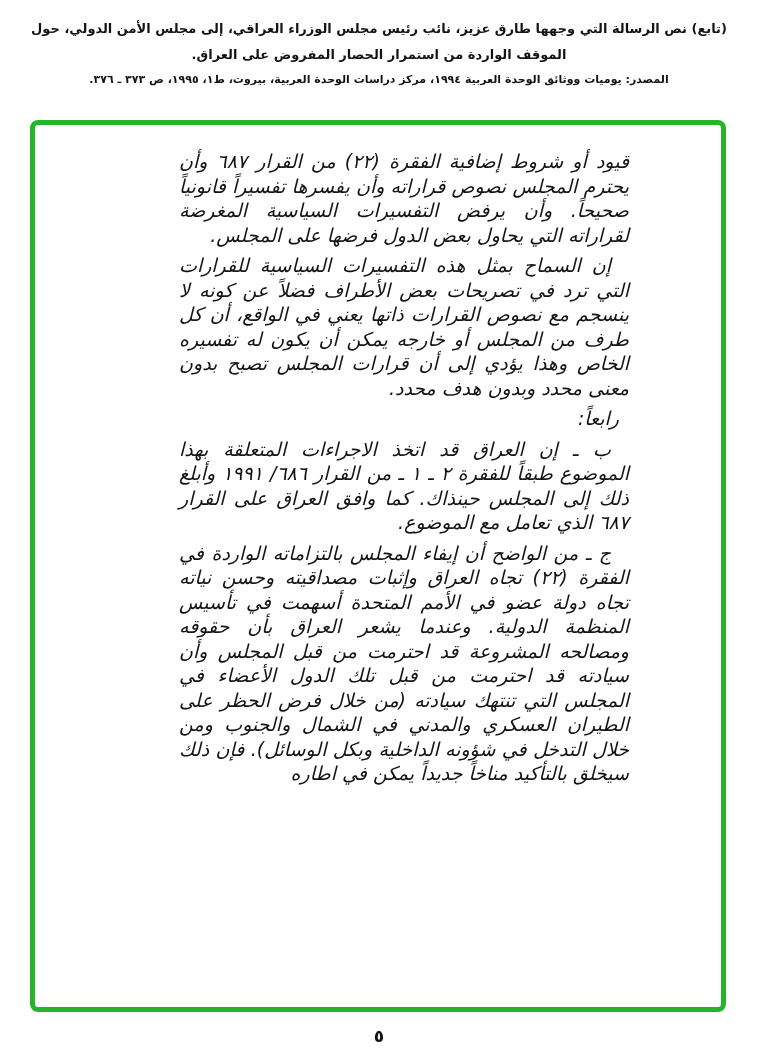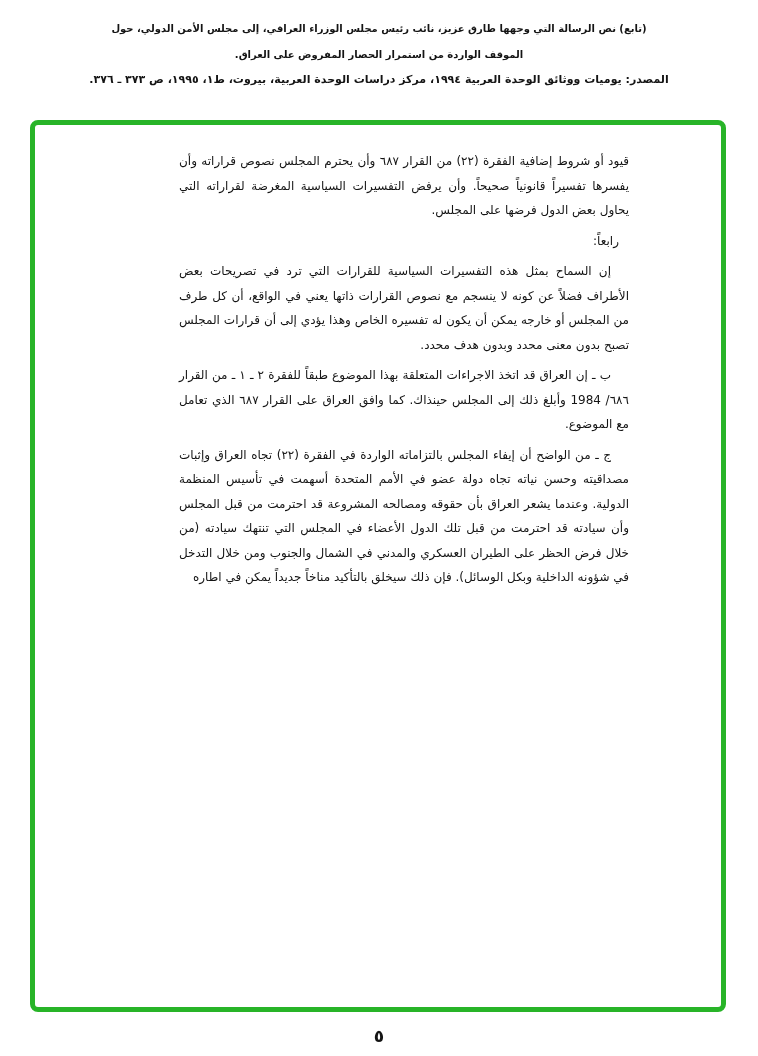--- a/index.html
+++ b/index.html
@@ -24,21 +24,21 @@
   
   .doc-header{
     position:absolute;
     top:16px;
     left:0;
     width:758px;
     text-align:center;
     font-weight:bold;
   }
   .hline{
-    font-size:10px;
+    font-size:13px;
     line-height:26px;
     padding:0 20px;
     white-space:nowrap;
   }
   .hline.source{
     font-size:11px;
     line-height:24px;
   }
   
   .green-box{
@@ -50,24 +50,25 @@
     box-sizing:border-box;
     border:5px solid var(--border-green);
     border-radius:8px;
     background:#ffffff;
   }
   .text-column{
     position:absolute;
     top:24px;
     right:92px;
     width:450px;
-    font-size:12px;
+    font-size:19px;
     line-height:24.5px;
     text-align:justify;
     text-align-last:right;
+    font-style:italic;
   }
   .para{
     margin:0 0 6px 0;
   }
   .para.indent{
     text-indent:18px;
   }
   .para.heading{
     margin:2px 0 6px 0;
     text-indent:10px;
@@ -92,23 +93,23 @@
 
   <header class="doc-header">
     <div class="hline">(تابع) نص الرسالة التي وجهها طارق عزيز، نائب رئيس مجلس الوزراء العراقي، إلى مجلس الأمن الدولي، حول</div>
     <div class="hline">الموقف الواردة من استمرار الحصار المفروض على العراق.</div>
     <div class="hline source">المصدر: يوميات ووثائق الوحدة العربية ١٩٩٤، مركز دراسات الوحدة العربية، بيروت، ط١، ١٩٩٥، ص ٣٧٣ ـ ٣٧٦.</div>
   </header>
 
   <div class="green-box">
     <div class="text-column">
       <p class="para">قيود أو شروط إضافية الفقرة (٢٢) من القرار ٦٨٧ وأن يحترم المجلس نصوص قراراته وأن يفسرها تفسيراً قانونياً صحيحاً. وأن يرفض التفسيرات السياسية المغرضة لقراراته التي يحاول بعض الدول فرضها على المجلس.</p>
+      <p class="para indent">إن السماح بمثل هذه التفسيرات السياسية للقرارات التي ترد في تصريحات بعض الأطراف فضلاً عن كونه لا ينسجم مع نصوص القرارات ذاتها يعني في الواقع، أن كل طرف من المجلس أو خارجه يمكن أن يكون له تفسيره الخاص وهذا يؤدي إلى أن قرارات المجلس تصبح بدون معنى محدد وبدون هدف محدد.</p>
       <p class="para heading">رابعاً:</p>
-      <p class="para indent">إن السماح بمثل هذه التفسيرات السياسية للقرارات التي ترد في تصريحات بعض الأطراف فضلاً عن كونه لا ينسجم مع نصوص القرارات ذاتها يعني في الواقع، أن كل طرف من المجلس أو خارجه يمكن أن يكون له تفسيره الخاص وهذا يؤدي إلى أن قرارات المجلس تصبح بدون معنى محدد وبدون هدف محدد.</p>
-      <p class="para indent">ب ـ إن العراق قد اتخذ الاجراءات المتعلقة بهذا الموضوع طبقاً للفقرة ٢ ـ ١ ـ من القرار ٦٨٦/ 1984 وأبلغ ذلك إلى المجلس حينذاك. كما وافق العراق على القرار ٦٨٧ الذي تعامل مع الموضوع.</p>
+      <p class="para indent">ب ـ إن العراق قد اتخذ الاجراءات المتعلقة بهذا الموضوع طبقاً للفقرة ٢ ـ ١ ـ من القرار ٦٨٦/ ١٩٩١ وأبلغ ذلك إلى المجلس حينذاك. كما وافق العراق على القرار ٦٨٧ الذي تعامل مع الموضوع.</p>
       <p class="para indent">ج ـ من الواضح أن إيفاء المجلس بالتزاماته الواردة في الفقرة (٢٢) تجاه العراق وإثبات مصداقيته وحسن نياته تجاه دولة عضو في الأمم المتحدة أسهمت في تأسيس المنظمة الدولية. وعندما يشعر العراق بأن حقوقه ومصالحه المشروعة قد احترمت من قبل المجلس وأن سيادته قد احترمت من قبل تلك الدول الأعضاء في المجلس التي تنتهك سيادته (من خلال فرض الحظر على الطيران العسكري والمدني في الشمال والجنوب ومن خلال التدخل في شؤونه الداخلية وبكل الوسائل). فإن ذلك سيخلق بالتأكيد مناخاً جديداً يمكن في اطاره</p>
     </div>
   </div>
 
   <footer class="doc-footer">
     <span class="page-num">٥</span>
   </footer>
 
 </div>
 

